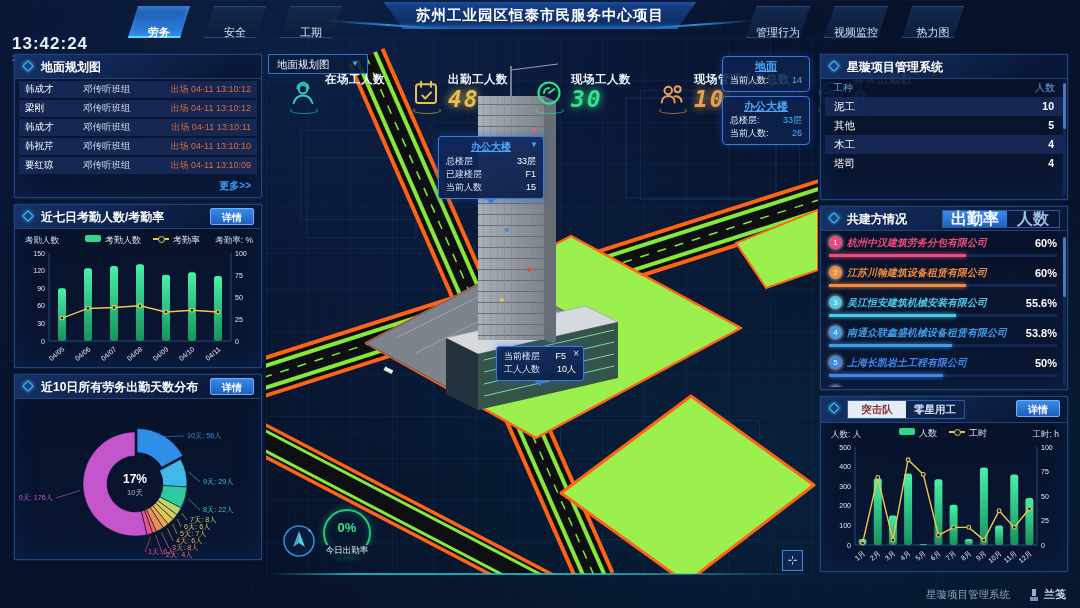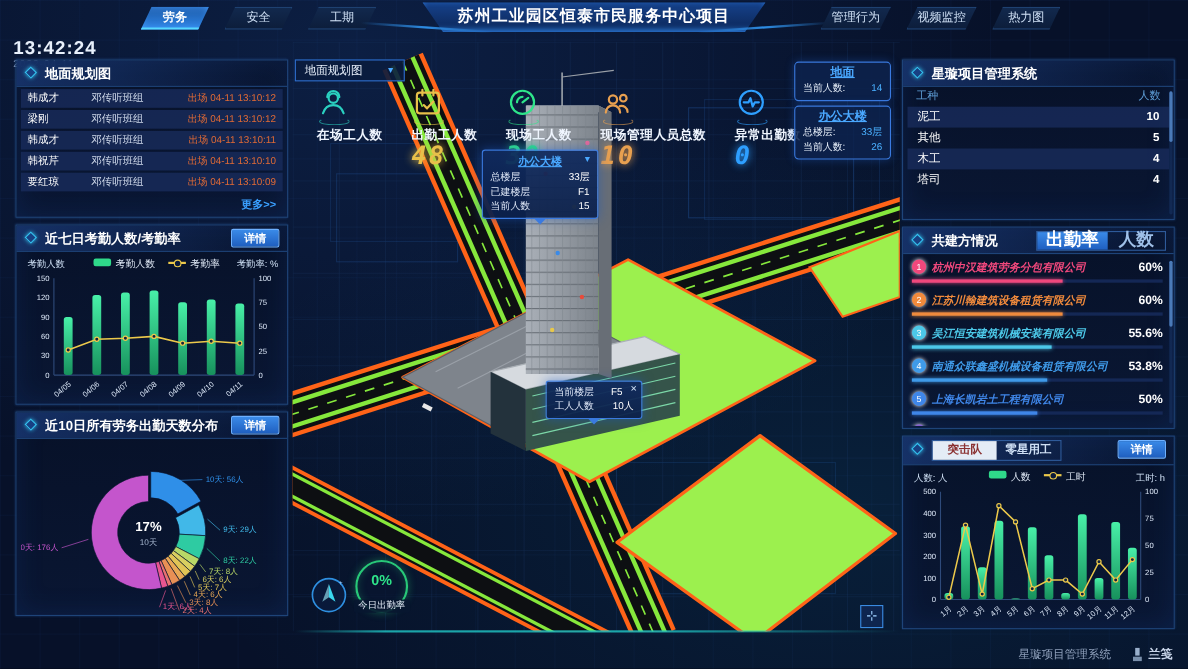--- a/index.html
+++ b/index.html
@@ -13,21 +13,21 @@
       #071129;
     background-size:auto,auto,36px 36px,36px 36px;}
   .decor{position:absolute;border:1px solid rgba(50,130,230,.14);pointer-events:none;}
 
   
   .clock{position:absolute;left:12px;top:4px;line-height:1.1;}
   .clock .t{font-size:17px;font-weight:bold;letter-spacing:1px;margin-top:31px;}
   .clock .d{font-size:9px;color:#93a7c9;letter-spacing:1px;}
   .tabs{position:absolute;top:6px;display:flex;gap:14px;}
   #tabs-left{left:128px;} #tabs-right{left:746px;}
-  .tab{min-width:62px;height:21px;line-height:21px;padding:0 10px;text-align:center;font-size:11px;color:#cfe0f5;cursor:pointer;
+  .tab{min-width:62px;height:21px;line-height:21px;padding:16px 10px;text-align:center;font-size:11px;color:#cfe0f5;cursor:pointer;
     background:linear-gradient(180deg,#12294e,#0c1d3a);
     clip-path:polygon(16% 0,100% 0,84% 100%,0 100%);
     box-shadow:inset 0 0 0 1px #23497e;}
   .tab.active{background:linear-gradient(180deg,#1d5aa8,#2f86e8);color:#fff;font-weight:bold;
     box-shadow:inset 0 -2px 0 #55d8ff,inset 0 0 8px #4aa0ff;}
   .title-banner{position:absolute;left:50%;top:2px;transform:translateX(-50%);width:312px;height:27px;line-height:27px;
     text-align:center;font-size:14.5px;font-weight:bold;color:#fff;letter-spacing:1px;
     background:linear-gradient(180deg,#16428c,#0d2a5e 85%);
     clip-path:polygon(0 0,100% 0,94% 100%,6% 100%);
     box-shadow:inset 0 -2px 6px #2e7fe0;}
@@ -59,21 +59,21 @@
   .legend{position:absolute;display:flex;gap:12px;align-items:center;font-size:9px;color:#dfe8f5;}
   .sw-bar{display:inline-block;width:16px;height:7px;background:#2fd98a;border-radius:2px;margin-right:4px;vertical-align:1px;}
   .sw-line{display:inline-block;width:16px;height:0;border-top:2px solid #ecc94b;position:relative;margin-right:4px;vertical-align:3px;}
   .sw-line::after{content:"";position:absolute;left:5px;top:-4px;width:5px;height:5px;border-radius:50%;background:#0a1a3a;border:1.5px solid #ecc94b;}
 
   
   .map-select{position:absolute;left:268px;top:54px;width:100px;height:20px;line-height:18px;padding:0 8px;font-size:10.5px;color:#e8f0fb;
     background:rgba(10,28,62,.9);border:1px solid #2e6fd0;cursor:pointer;}
   .map-select .caret{float:right;color:#4aa8ff;font-size:8px;line-height:18px;}
   .stats{position:absolute;left:288px;top:72px;display:flex;gap:26px;align-items:flex-start;}
-  .stat{display:flex;gap:7px;align-items:flex-start;flex-direction:column;}
+  .stat{display:flex;gap:7px;align-items:flex-start;}
   .stat .ic{width:30px;height:30px;margin-top:6px;position:relative;}
   .stat .ic::after{content:"";position:absolute;left:2px;bottom:-6px;width:26px;height:5px;border-radius:50%;
     border:1px solid currentColor;border-top-color:transparent;opacity:.6;}
   .stat .lbl{font-size:11.5px;font-weight:bold;color:#f0f6ff;letter-spacing:.5px;}
   .stat .num{font-family:"DejaVu Sans Mono",monospace;font-size:23px;font-weight:bold;letter-spacing:2px;line-height:1.05;
     text-shadow:0 0 8px currentColor;font-style:italic;}
   .map-tip{position:absolute;background:linear-gradient(rgba(16,42,94,.94),rgba(11,32,74,.94));border:1px solid #3a7ae0;
     border-radius:3px;color:#dfe8f8;font-size:9px;box-shadow:0 0 10px rgba(30,90,190,.5);padding:3px 7px 4px;}
   .map-tip::after{content:"";position:absolute;left:50%;bottom:-6px;margin-left:-5px;border:5px solid transparent;border-top-color:#3a7ae0;border-bottom:none;}
   .tip-title{text-align:center;color:#4aa8ff;font-weight:bold;font-size:10px;text-decoration:underline;margin-bottom:1px;}

